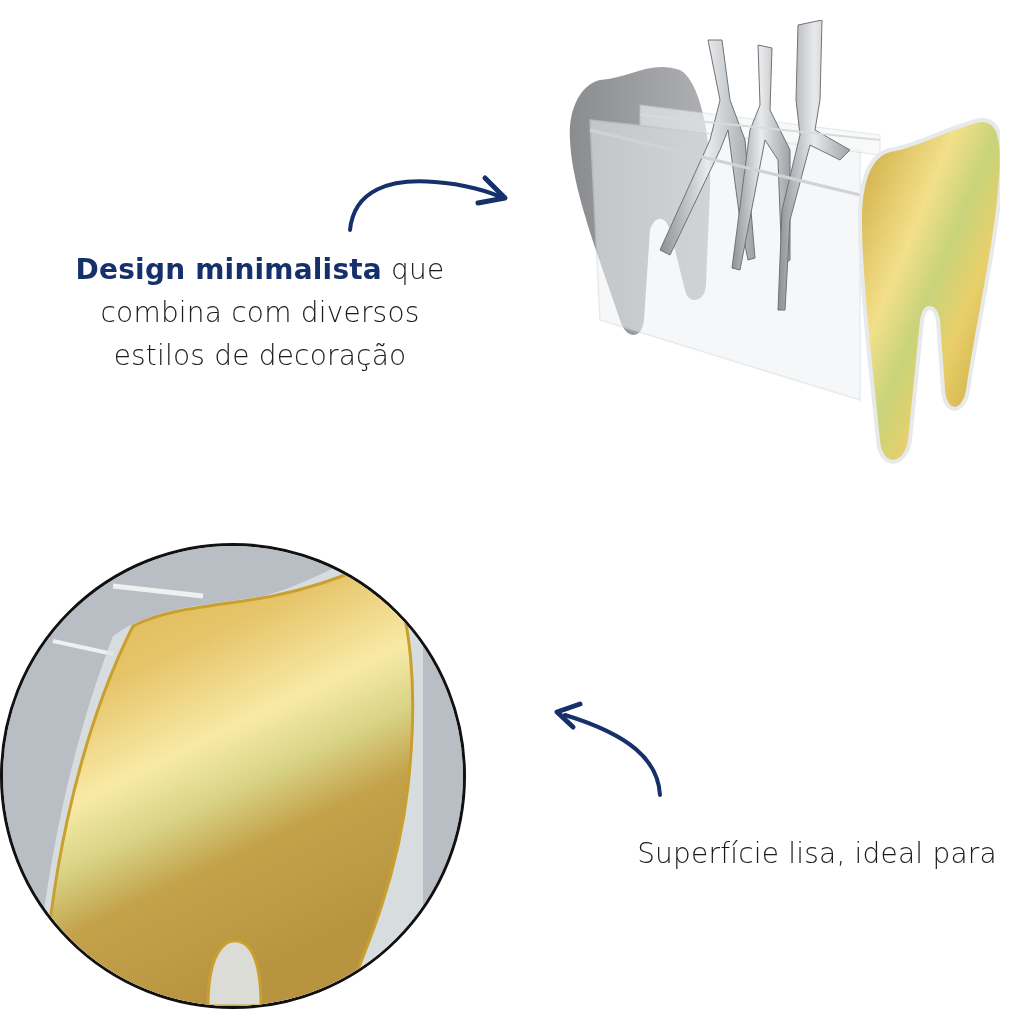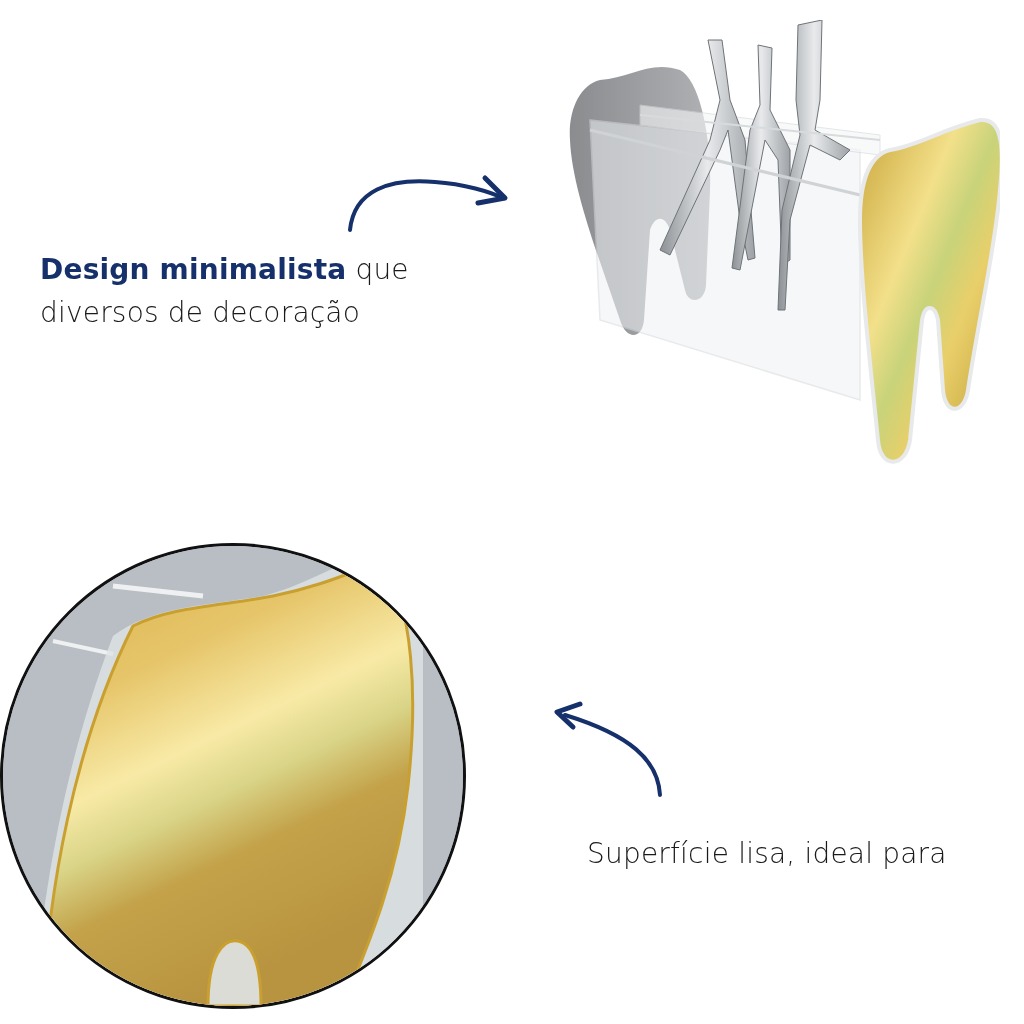--- a/index.html
+++ b/index.html
@@ -1,21 +1,21 @@
 <!DOCTYPE html>
 <html><head>
 <meta charset="utf-8">
 <style>
   html, body { margin: 0; padding: 0; }
   body {
     width: 1024px; height: 1024px; background: #ffffff; position: relative; overflow: hidden;
     font-family: "DejaVu Sans", "Liberation Sans", sans-serif;
   }
   .caption {
-    position: absolute; color: #1a1a1a;
+    position: absolute; text-align: center; color: #1a1a1a;
     font-size: 28px; line-height: 43px; letter-spacing: 0.2px;
     font-family: "DejaVu Sans", sans-serif; font-weight: 300;
   }
   .caption .hl { color: #15306b; font-weight: 700; }
   #caption-top { left: 40px; top: 248px; width: 440px; }
   #caption-bottom { left: 587px; top: 832px; width: 460px; }
   .arrow { position: absolute; }
   #arrow-top { left: 340px; top: 160px; width: 180px; height: 80px; }
   #arrow-bottom { left: 540px; top: 690px; width: 140px; height: 120px; }
 
@@ -24,21 +24,22 @@
     position: absolute; left: 0px; top: 543px; width: 466px; height: 466px;
     border-radius: 50%; border: 3px solid #111; overflow: hidden; box-sizing: border-box;
     background: linear-gradient(180deg, #c9cdd2 0%, #aab0b6 40%, #9aa1a8 70%, #cfd3d6 100%);
   }
 </style>
 </head>
 <body>
 
 <div id="caption-top" class="caption">
   <div><span class="hl">Design minimalista</span><span> que</span></div>
-  <div>diversos de decoração</div>
+  <div>combina com diversos</div>
+  <div>estilos de decoração</div>
 </div>
 
 <svg id="arrow-top" class="arrow" viewBox="0 0 180 80">
   <path d="M10 70 C 14 30, 50 18, 95 22 C 125 24, 150 32, 163 38" fill="none" stroke="#15306b" stroke-width="4" stroke-linecap="round"></path>
   <path d="M145 18 L 165 38 L 138 43" fill="none" stroke="#15306b" stroke-width="5" stroke-linecap="round" stroke-linejoin="round"></path>
 </svg>
 
 <svg id="product" viewBox="0 0 440 480">
   <defs>
     <linearGradient id="goldG" x1="0" y1="0" x2="1" y2="1">

